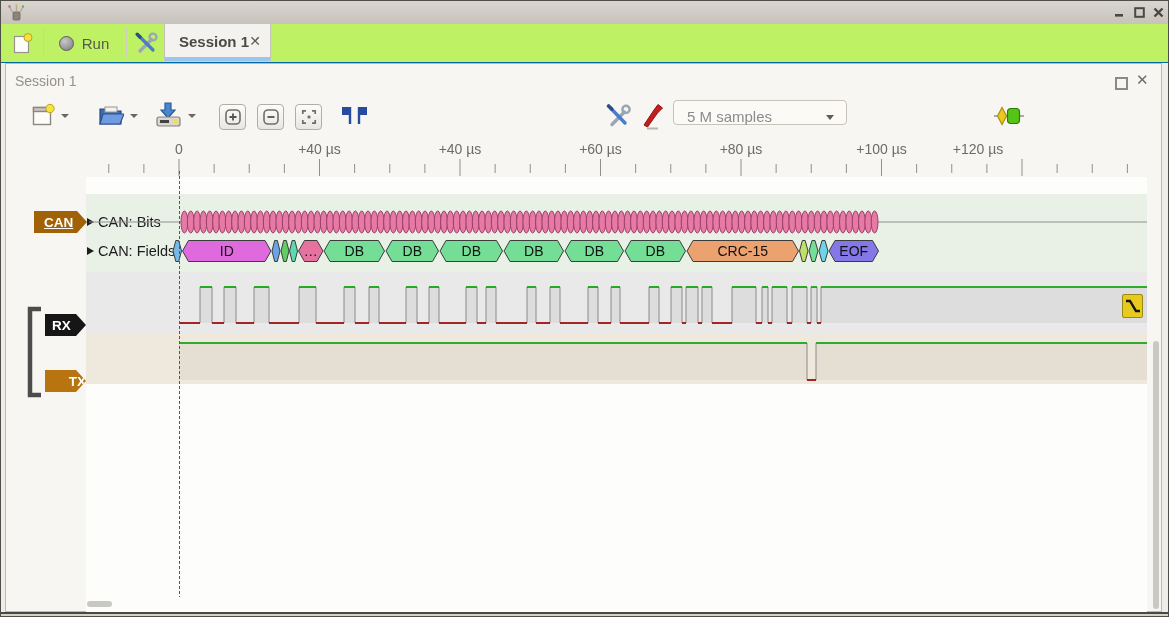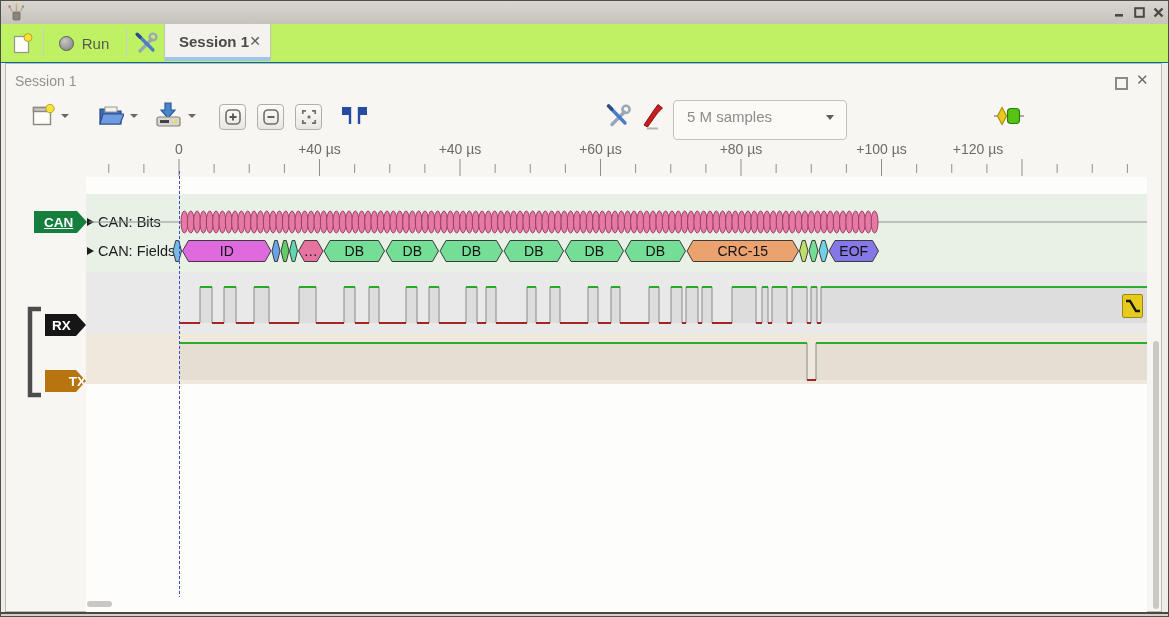--- a/index.html
+++ b/index.html
@@ -29,21 +29,21 @@
   .dock{left:4px;top:62px;width:1157px;height:549px;background:#f8f6f2;border:1px solid #bdb9b3;box-sizing:border-box;}
   .dock-title{left:14px;top:72px;font-size:14px;color:#96918a;}
   .dock-float{left:1114px;top:76px;width:9px;height:9px;border:2px solid #8a8a8a;}
   .dock-close{left:1135px;top:70px;font-size:15px;color:#6e6b66;}
   .bottom-strip{left:0;top:611px;width:1167px;height:5px;background:#d4d1ca;border-top:2px solid #4a4843;}
   
   .caret{width:0;height:0;border-left:4.5px solid transparent;border-right:4.5px solid transparent;border-top:5px solid #5f5d58;}
   .mini-caret{position:absolute;top:113px;width:0;height:0;border-left:4px solid transparent;border-right:4px solid transparent;border-top:4.5px solid #6a6762;}
   .sq-btn{position:absolute;top:103px;width:27px;height:26px;border:1px solid #b2aea6;border-radius:4px;
     background:linear-gradient(#fcfcfb,#e9e7e3);display:flex;align-items:center;justify-content:center;padding:0;}
-  .combo{position:absolute;top:99px;height:40px;border:1px solid #c8c4bc;border-radius:4px;background:#fbfaf7;box-sizing:border-box;}
+  .combo{position:absolute;top:99px;height:25px;border:1px solid #c8c4bc;border-radius:4px;background:#fbfaf7;box-sizing:border-box;}
   .combo-text{position:absolute;left:13px;top:7px;font-size:15px;color:#8c8c8c;}
   .combo .caret{position:absolute;right:12px;top:14px;}
   .device-combo{position:absolute;top:100px;left:425px;width:170px;height:32px;}
   .device-text{position:absolute;left:13px;top:6px;font-size:15px;color:#8c8c8c;}
   
   .bg-white{left:85px;top:176px;width:1061px;height:436px;background:#fdfdfc;}
   .bg-decode{left:85px;top:193px;width:1061px;height:78px;}
   .bg-rx{left:85px;top:271px;width:1061px;height:61px;}
   .bg-tx{left:85px;top:332px;width:1061px;height:51px;}
   .ruler-label{position:absolute;top:140px;transform:translateX(-50%);font-size:14px;color:#6b6b6b;white-space:nowrap;}
@@ -221,21 +221,21 @@
   <div id="ruler-labels">
       <div class="ruler-label" style="left: 178px;">0</div>
       <div class="ruler-label" style="left: 318.5px;">+40 µs</div>
       <div class="ruler-label" style="left: 459px;">+40 µs</div>
       <div class="ruler-label" style="left: 599.5px;">+60 µs</div>
       <div class="ruler-label" style="left: 740px;">+80 µs</div>
       <div class="ruler-label" style="left: 880.5px;">+100 µs</div>
       <div class="ruler-label" style="left: 977px;">+120 µs</div>
     </div>
 
-  <div class="tag can-tag" style="background: #15803d; text-decoration: underline;">
+  <div class="tag can-tag" style="background: #a16207; text-decoration: underline;">
     <span>CAN</span>
   </div>
   <div class="expand-arrow" style="left:86px;top:216.5px"></div>
   <div class="row-label" style="top:213px">CAN: Bits</div>
   <div class="expand-arrow" style="left:86px;top:245.5px"></div>
   <div class="row-label" style="top:242px">CAN: Fields</div>
 
   <svg class="abs" style="left:24px;top:305px" width="20" height="92">
     <path d="M16,3 H5 V89 H16" fill="none" stroke="#4c4c4c" stroke-width="4.5"></path>
   </svg>

